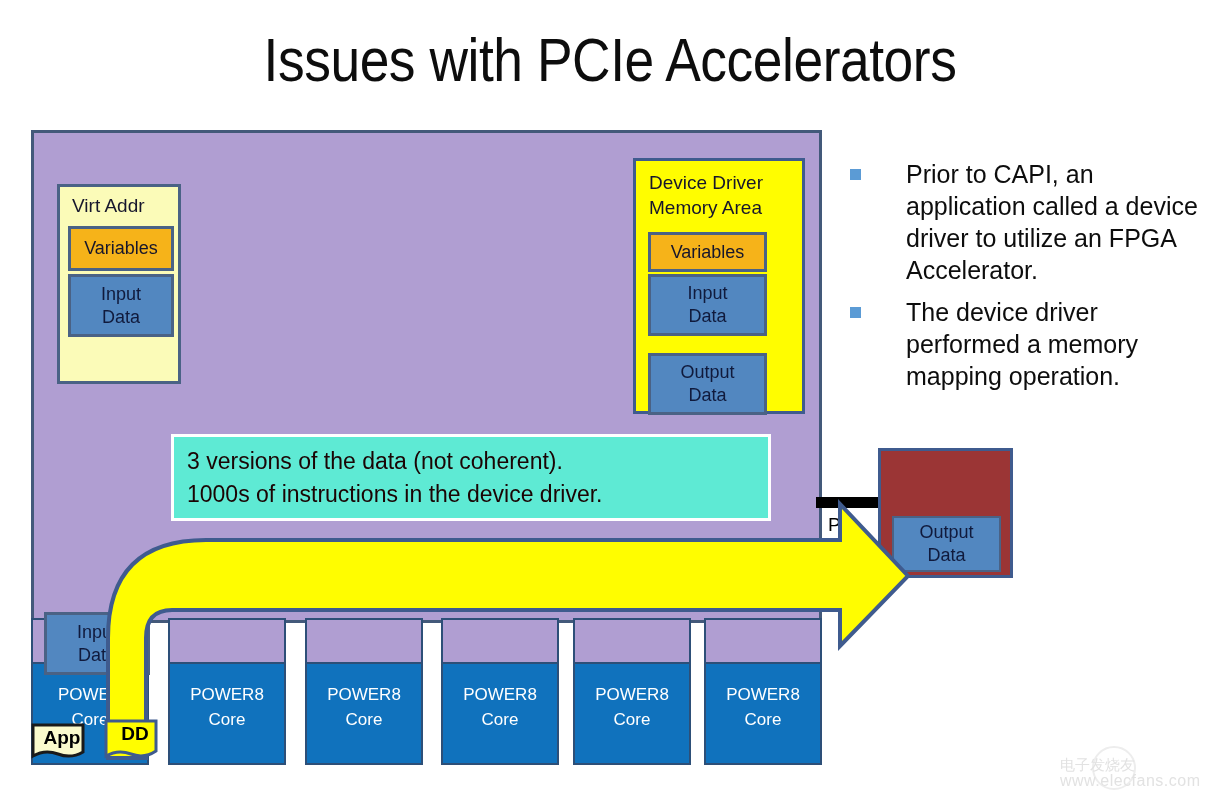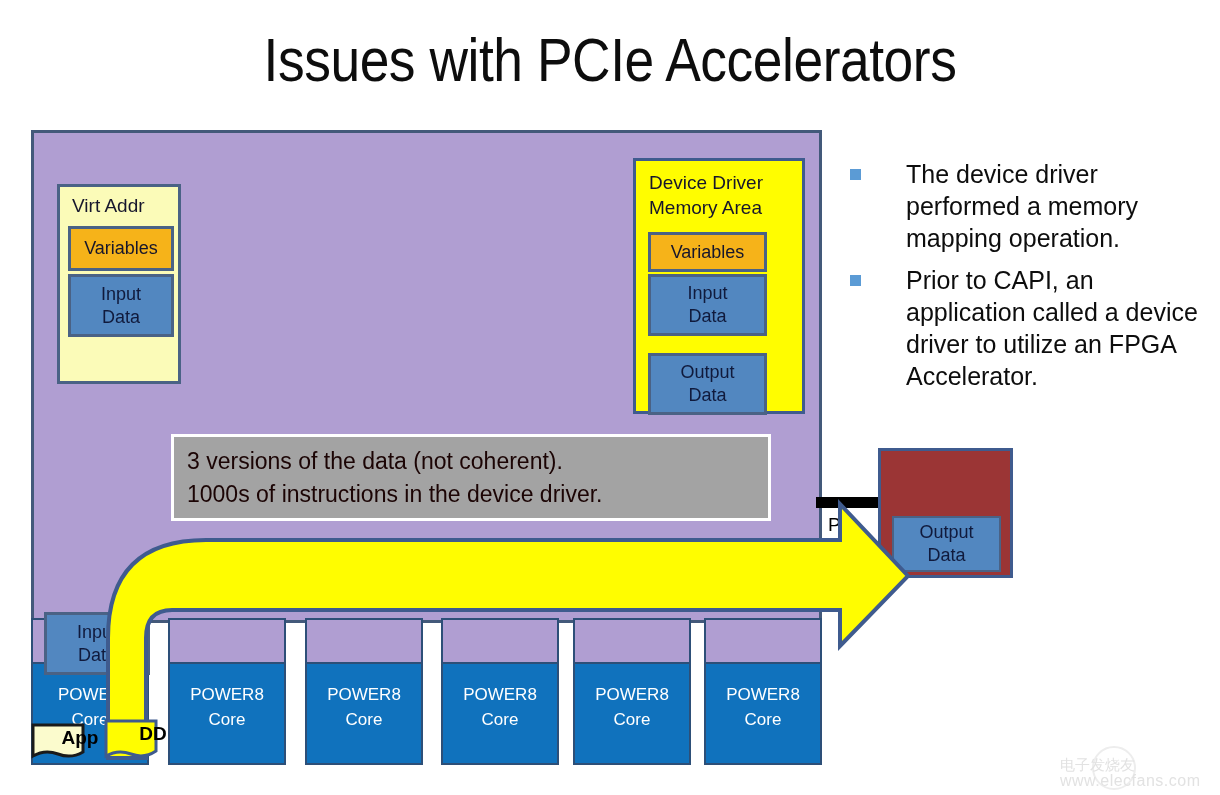--- a/index.html
+++ b/index.html
@@ -73,21 +73,21 @@
   .dd-output{
     position:absolute;left:12px;top:192px;width:119px;height:62px;
     background:#5287c0;border:3px solid #4a6285;box-sizing:border-box;
     display:flex;flex-direction:column;align-items:center;justify-content:center;
     font-size:18px;color:#101a3c;line-height:23px;
   }
 
   
   .callout{
     position:absolute;left:171px;top:434px;width:600px;height:87px;
-    background:#a3a3a3;border:3px solid #ffffff;box-sizing:border-box;
+    background:#5eead4;border:3px solid #ffffff;box-sizing:border-box;
     padding:8px 0 0 13px;
   }
   .callout div{font-size:23px;color:#1b0404;line-height:33px;white-space:nowrap;}
 
   
   .bus-line{
     position:absolute;left:816px;top:497px;width:70px;height:11px;background:#000;
   }
   .bus-label{
     position:absolute;left:827px;top:514px;font-size:19px;color:#000;white-space:nowrap;
@@ -127,21 +127,21 @@
 
   
   .stray-input{
     position:absolute;left:44px;top:612px;width:106px;height:63px;
     background:#5287c0;border:3px solid #4a6285;box-sizing:border-box;
     display:flex;flex-direction:column;align-items:center;justify-content:center;
     font-size:18px;color:#101a3c;line-height:23px;
   }
 
   
-  .tag{position:absolute;width:62px;height:38px;padding-left:36px;}
+  .tag{position:absolute;width:62px;height:38px;}
   .tag span{
     position:absolute;left:0;top:0;width:100%;height:30px;
     display:flex;align-items:center;justify-content:center;
     font-size:19px;font-weight:bold;color:#000;z-index:2;
   }
   .tag svg{position:absolute;left:0;top:0;}
 
   
   .bullets{position:absolute;left:850px;top:158px;width:350px;}
   .bullet-row{display:flex;align-items:flex-start;margin-bottom:10px;}
@@ -293,25 +293,25 @@
   <div class="tag" style="left:104px;top:719px;">
     <svg width="54" height="42" viewBox="0 0 54 42">
       <path d="M2 2 H52 V32 Q40 40 27 35 Q14 30 2 37 Z" fill="#fffd00" stroke="#3f5b8e" stroke-width="3"></path>
     </svg>
     <span>DD</span>
   </div>
 
   <div class="bullets">
     <div class="bullet-row">
       <div class="bullet-mark"></div>
-      <div class="bullet-text">The device driver performed a memory mapping operation.</div>
+      <div class="bullet-text">Prior to CAPI, an application called a device driver to utilize an FPGA Accelerator.</div>
     </div>
     <div class="bullet-row">
       <div class="bullet-mark"></div>
-      <div class="bullet-text">Prior to CAPI, an application called a device driver to utilize an FPGA Accelerator.</div>
+      <div class="bullet-text">The device driver performed a memory mapping operation.</div>
     </div>
   </div>
 
   <div class="wm-ring"></div>
   <div class="wm-ef">
     <div>电子发烧友</div>
     <div class="ef-url">www.elecfans.com</div>
   </div>
 
 </div>

